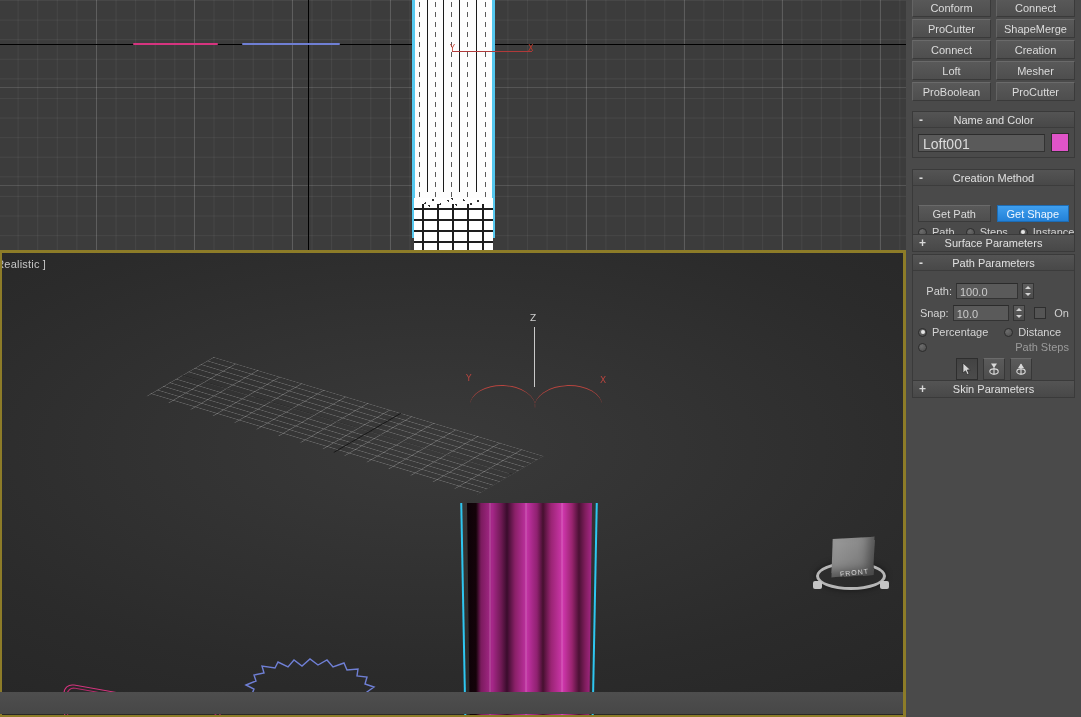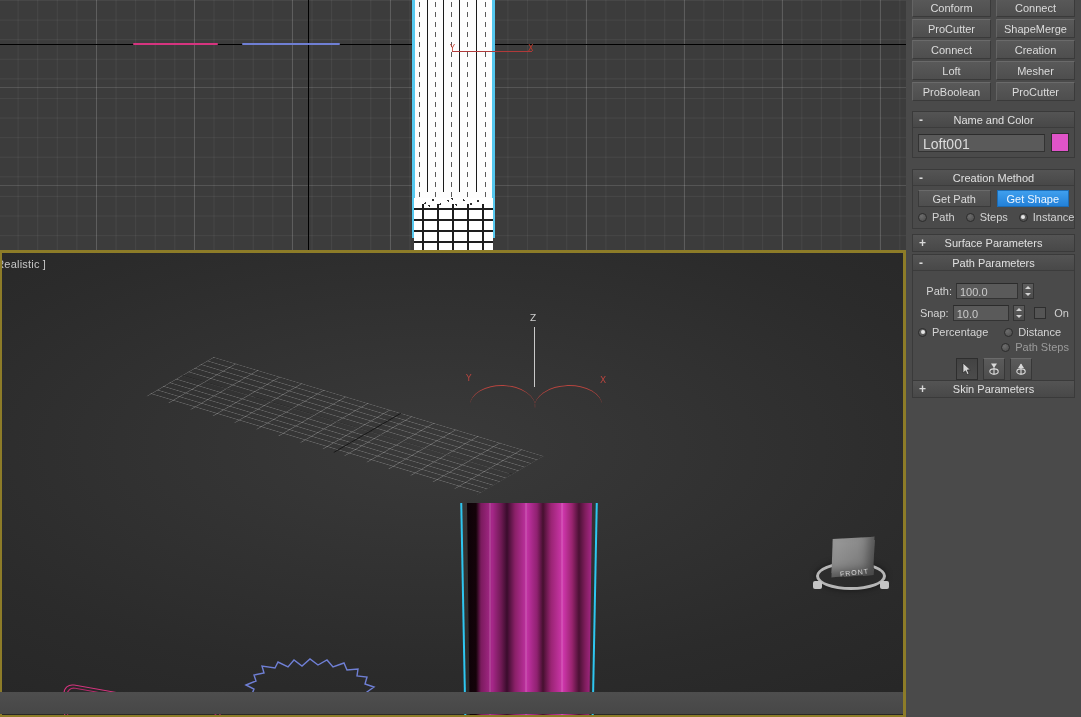--- a/index.html
+++ b/index.html
@@ -383,21 +383,21 @@
         <div class="color-swatch" id="color-swatch" style="background: rgb(224, 84, 201);"></div>
       </div>
     </div>
   </div>
 
   <div class="rollout" style="top:169px;">
     <div class="rollout-hdr">
       <span class="pm">-</span>
       <span>Creation Method</span>
     </div>
-    <div class="rollout-body" style="padding:4px 5px 5px;">
+    <div class="rollout-body" style="padding:4px 5px 5px;margin-top:15px;">
       <div class="cm-row">
         <div class="cm-btn">Get Path</div>
         <div class="cm-btn active">Get Shape</div>
       </div>
       <div class="radio-row">
         <span class="radio"></span>
         <span style="margin-right:9px;">Path</span>
         <span class="radio"></span>
         <span style="margin-right:9px;">Steps</span>
         <span class="radio on"></span>
@@ -439,21 +439,21 @@
         <span class="chk" style="margin-left:5px;"></span>
         <span style="margin-left:4px;">On</span>
       </div>
 
       <div class="radio-row" style="margin-top:5px;">
         <span class="radio on"></span>
         <span style="margin-right:14px;">Percentage</span>
         <span class="radio"></span>
         <span>Distance</span>
       </div>
-      <div class="radio-row" style="margin-top:3px; justify-content:flex-end; color:#9b9b9b;">
+      <div class="radio-row" style="margin-top:3px; justify-content:space-between; color:#9b9b9b;">
         <span class="radio"></span>
         <span>Path Steps</span>
       </div>
 
       <div class="icon-btn-row">
         <div class="icon-btn pressed">
           <svg width="14" height="14" viewBox="0 0 14 14" xmlns="http://www.w3.org/2000/svg">
             <path d="M3 1 L3 11 L5.5 8.8 L7.2 12.6 L9 11.7 L7.3 8 L10.4 7.8 Z" fill="#d6d6d6" stroke="#2a2a2a" stroke-width=".7"></path>
           </svg>
         </div>

